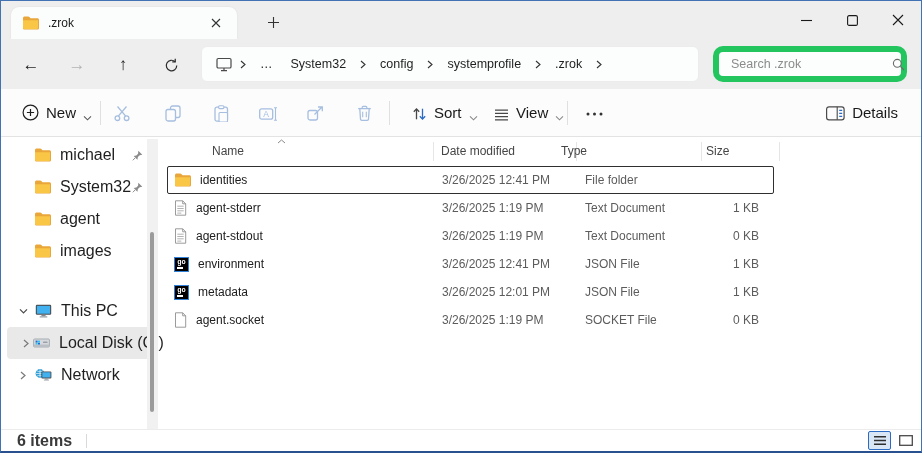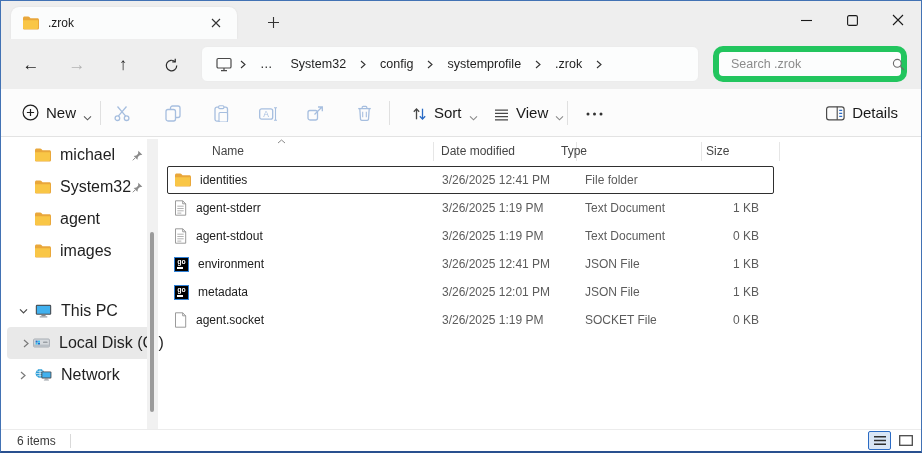--- a/index.html
+++ b/index.html
@@ -81,21 +81,21 @@
   .c-type{ width:125px; padding-left:8px; }
   .c-size{ width:65px; text-align:right; padding-right:8px; }
   
   .gobadge{ width:15px; height:15px; background:#000; border:1px solid #2f80d6; display:flex; flex-direction:column;
             align-items:center; justify-content:center; flex:0 0 auto; }
   .gobadge .gtxt{ color:#fff; font-size:7px; font-weight:bold; line-height:7px; font-family:"Liberation Mono","DejaVu Sans Mono",monospace; }
   .gobadge .gunder{ width:6px; height:1.5px; background:#fff; margin-top:1px; align-self:flex-start; margin-left:2px; }
   
   .statusbar{ position:absolute; left:0; bottom:0; right:0; height:22px; background:#fff; border-top:1px solid #ececec;
               display:flex; align-items:center; }
-  .status-count{ font-size:12px; color:#3a3a3a; margin-left:16px; }
+  .status-count{ font-size:16px; color:#3a3a3a; margin-left:16px;font-weight:bold; }
   .status-sep{ width:1px; height:14px; background:#d9d9d9; margin-left:14px; }
   .status-views{ position:absolute; right:4px; top:1px; display:flex; gap:3px; }
   .view-toggle{ width:23px; height:19px; display:flex; align-items:center; justify-content:center; border:1px solid transparent; border-radius:2px; }
   .view-toggle.active{ border-color:#2b6bc4; background:#d9e6f6; }
   svg{ display:block; }
 </style>
 </head>
 <body>
 
 <div class="window">

